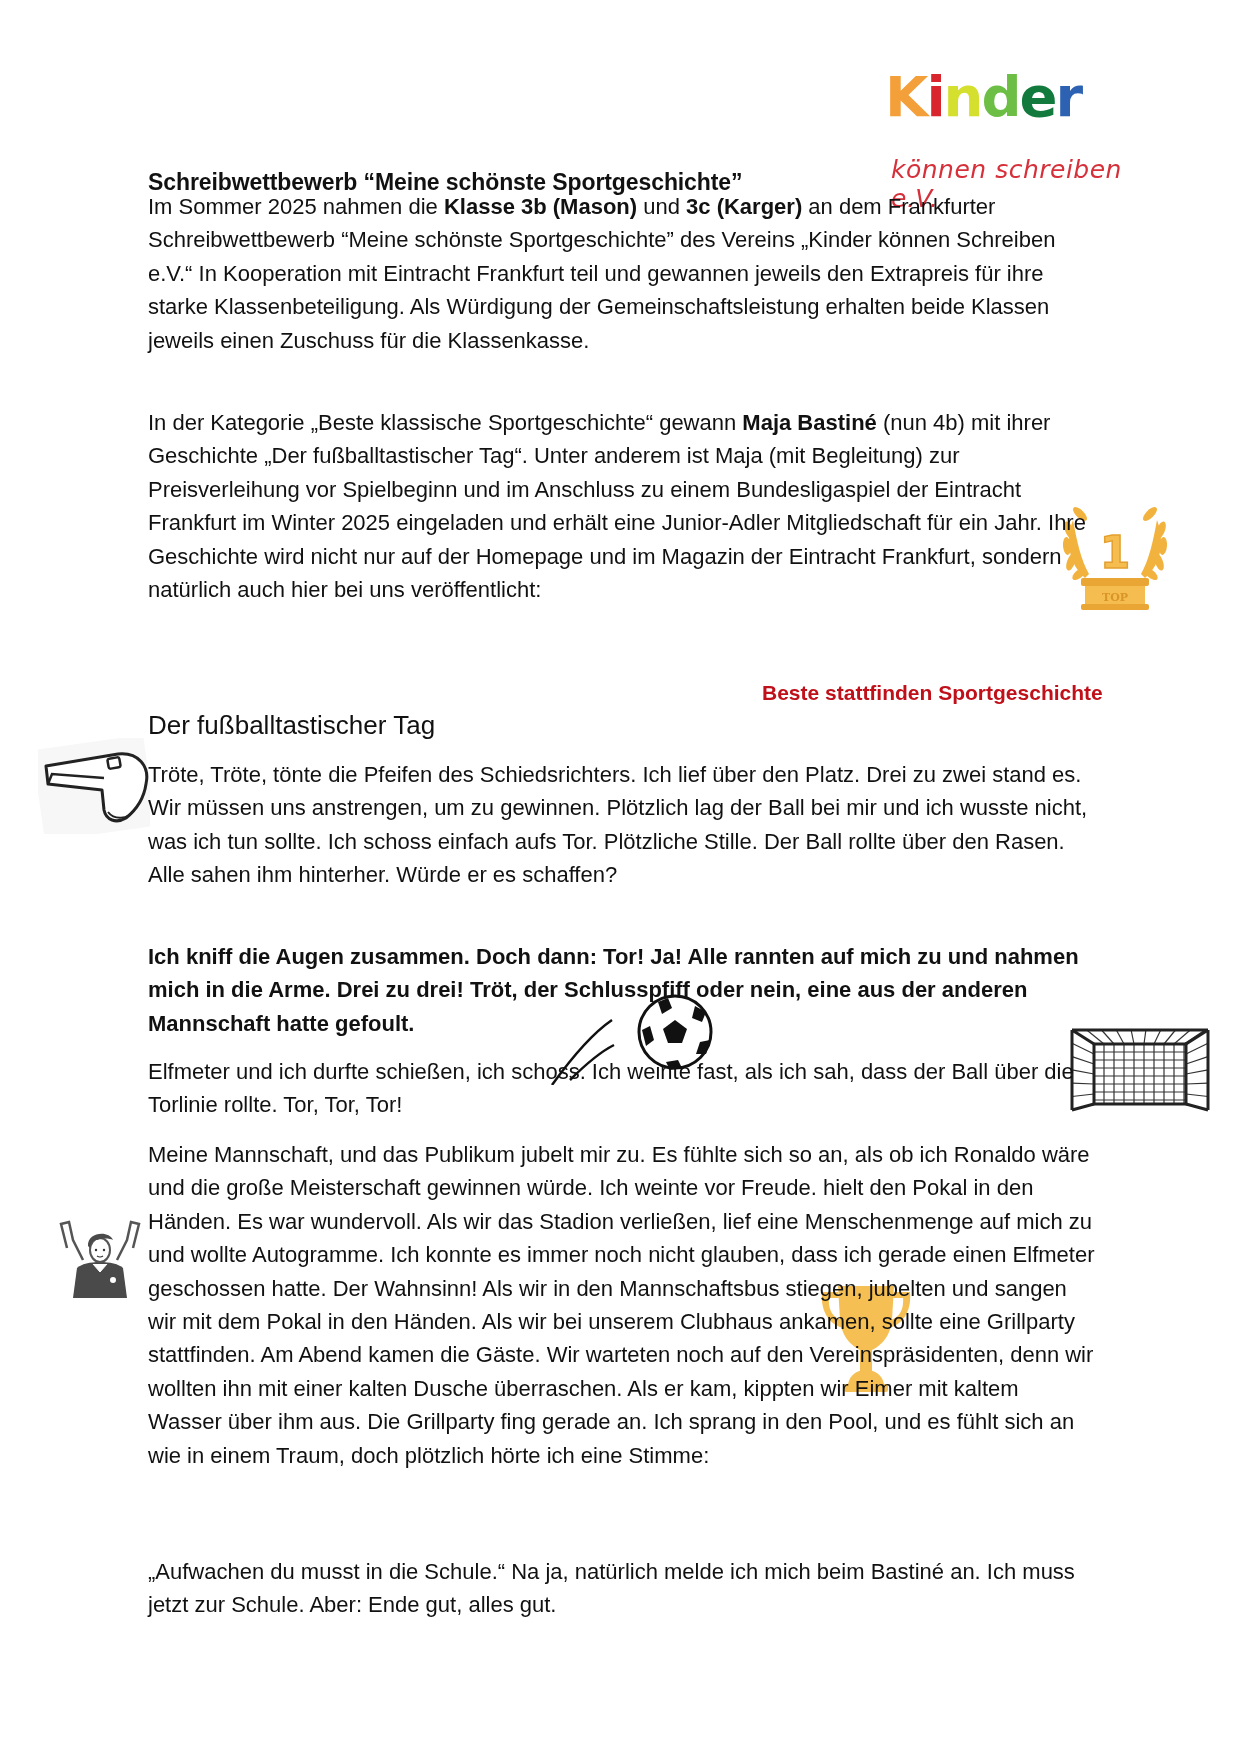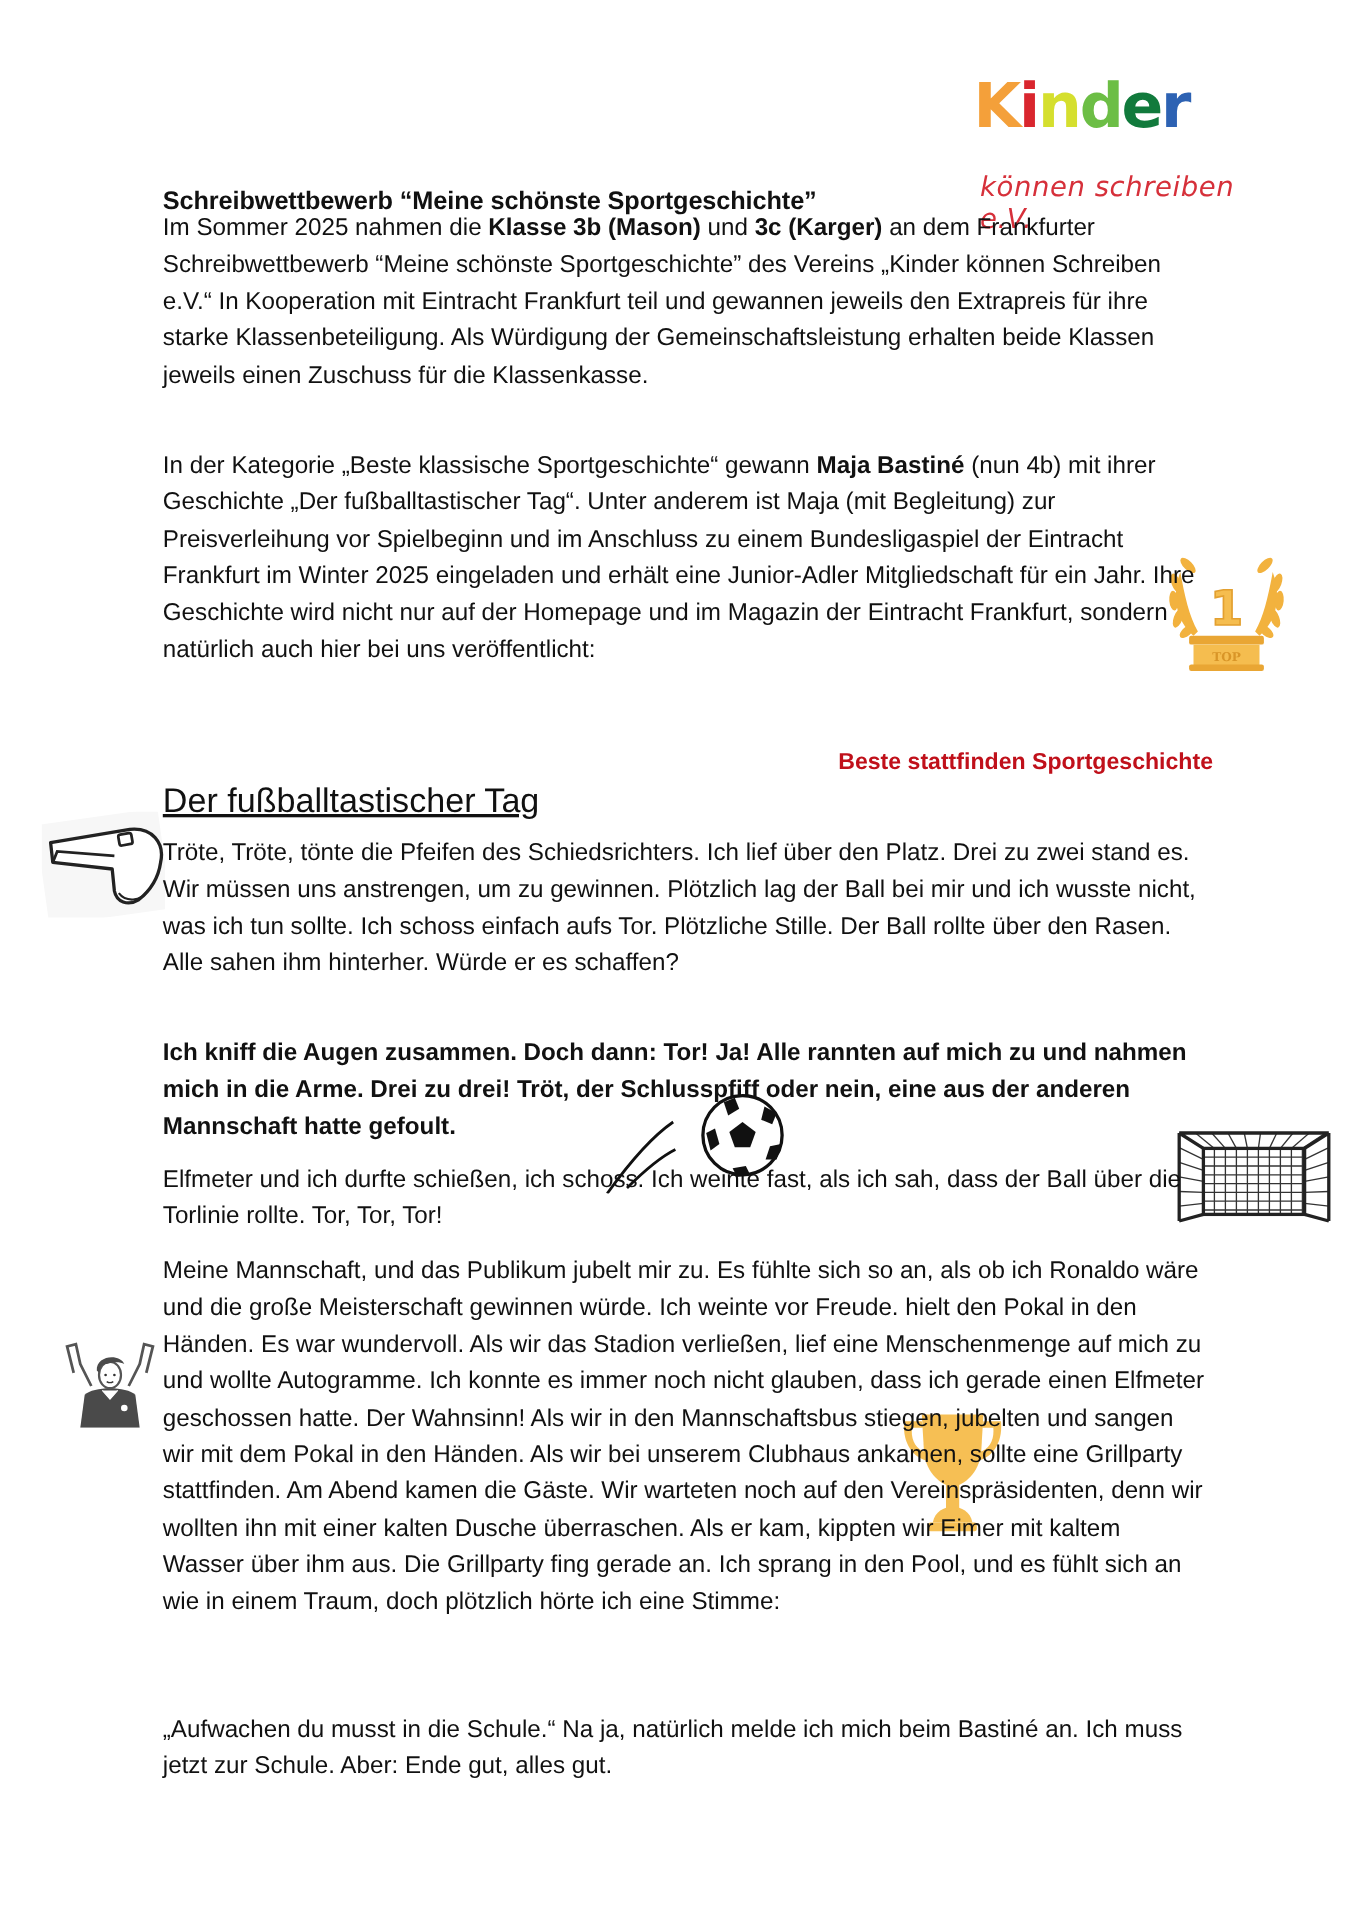--- a/index.html
+++ b/index.html
@@ -8,21 +8,21 @@
   .abs { position: absolute; }
   .title { left: 148px; top: 138px; font-size: 23px; font-weight: bold; letter-spacing: -0.1px; margin-top: 31px; }
   .para { left: 148px; width: 950px; font-size: 22px; line-height: 33.4px; margin: 0; }
   .para b { font-weight: bold; }
   .logo { left: 885px; top: 58px; width: 275px; height: 120px; }
   .logo-top { font-size: 56px; font-weight: bold; line-height: 78px; letter-spacing: -2px;
               font-family: "DejaVu Sans", sans-serif; }
   .logo-bottom { font-size: 25px; color: #d6303a; font-family: "DejaVu Sans", sans-serif;
                  font-style: italic; margin-top: 19px; letter-spacing: 0.5px; padding-left: 6px; }
   .category { left: 762px; top: 681px; font-size: 21px; font-weight: bold; color: #c0101a; }
-  .story-title { left: 148px; top: 710px; font-size: 31px; text-decoration: underline; }
+  .story-title { left: 148px; top: 710px; font-size: 26px; }
   .badge { left: 1055px; top: 490px; width: 120px; height: 125px; }
   .whistle { left: 38px; top: 738px; width: 112px; height: 96px; }
   .ball { left: 550px; top: 990px; width: 170px; height: 95px; }
   .goal { left: 1070px; top: 1022px; width: 140px; height: 90px; }
   .player { left: 57px; top: 1218px; width: 86px; height: 80px; }
   .trophy { left: 818px; top: 1280px; width: 96px; height: 115px; }
   .sticker { z-index: 1; }
   .text-layer { z-index: 2; }
 </style>
 </head>

